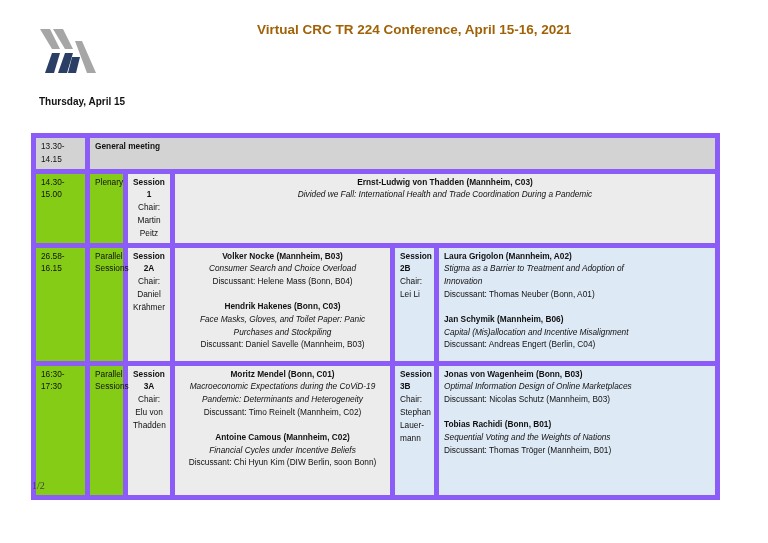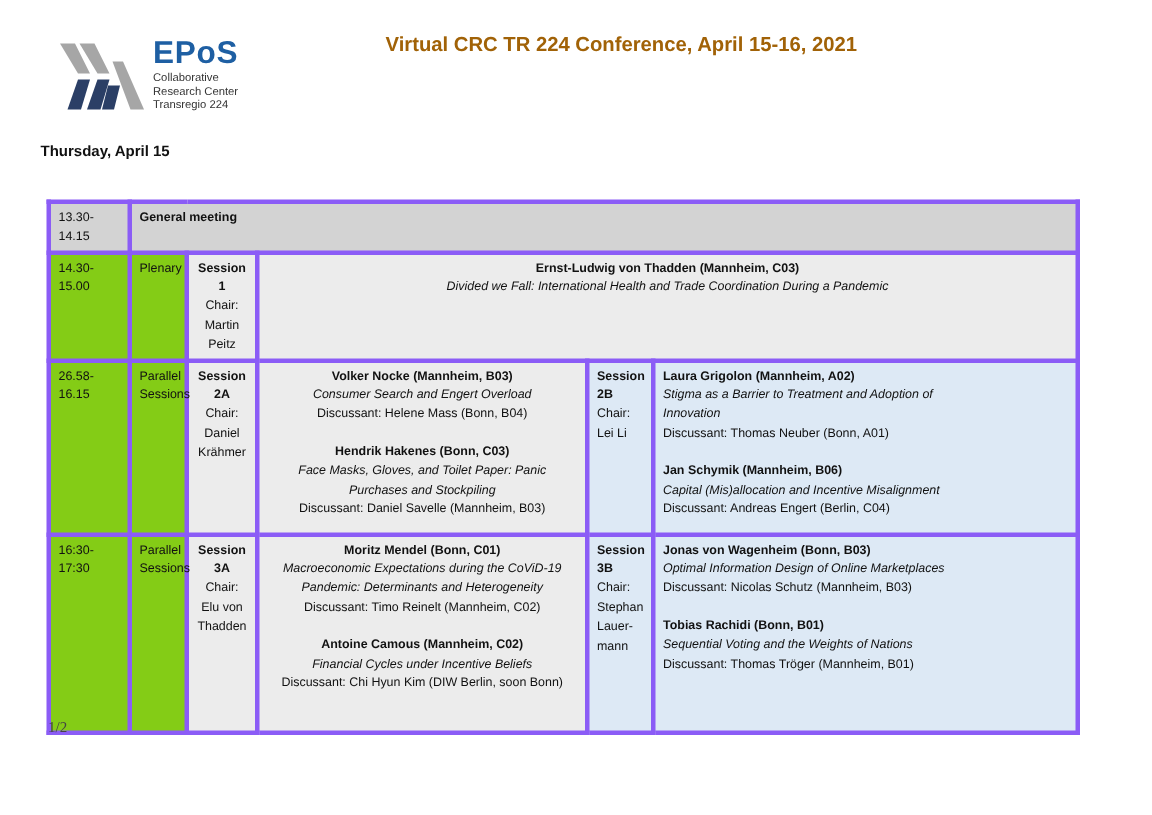--- a/index.html
+++ b/index.html
@@ -6,29 +6,29 @@
   body {
     width: 768px; height: 543px; background: #ffffff; position: relative; overflow: hidden;
     font-family: "Liberation Sans", "DejaVu Sans", sans-serif; color: #111;
   }
   .logo { position: absolute; left: 40px; top: 25px; width: 160px; height: 55px; }
   .logo-mark { position: absolute; left: 0; top: 2px; width: 60px; height: 48px; }
   .logo-text { position: absolute; left: 62px; top: 0; }
   .logo-brand { font-size: 21px; font-weight: bold; color: #1e5fa3; letter-spacing: 0.5px; line-height: 22px; }
   .logo-sub { font-size: 7.5px; color: #333; line-height: 9px; }
   .doc-title { position: absolute; left: 257px; top: 22px; font-size: 13.5px; font-weight: bold; color: #a16207; }
-  .day-heading { position: absolute; left: 27px; top: 96px; font-size: 10px; font-weight: bold; }
+  .day-heading { position: absolute; left: 39px; top: 96px; font-size: 10px; font-weight: bold; }
   .page-num { position: absolute; left: 32px; top: 480px; font-family: "Liberation Serif", serif; font-size: 10px; color: #444; }
 
   table.sched {
     position: absolute; left: 31px; top: 133px; width: 689px;
     border-collapse: collapse; font-size: 8.3px; line-height: 12.8px;
     table-layout: fixed;
   }
-  table.sched td { border: 3px solid #8b5cf6; vertical-align: top; padding: 2px 5px 3px 5px; }
+  table.sched td { border: 5px solid #8b5cf6; vertical-align: top; padding: 2px 5px 3px 5px; }
   .c-time { width: 54px; }
   .c-type { width: 38px; }
   .c-sess { width: 47px; }
   .c-main { width: 220px; }
   .c-sessb { width: 44px; }
   .c-mainb { width: auto; }
   tr.r-general td { background: #d3d3d3; height: 13px; }
   tr.r-plenary td { height: 50px; }
   tr.r-par1 td { height: 108px; }
   tr.r-par2 td { height: 124px; }
@@ -46,26 +46,20 @@
 
 <div class="logo">
   <svg class="logo-mark" viewBox="0 0 60 48">
     <polygon points="0,2 10,2 20,22 12,22" fill="#a6a6a6"></polygon>
     <polygon points="13,2 23,2 33,22 25,22" fill="#a6a6a6"></polygon>
     <polygon points="12,26 20,26 14,46 5,46" fill="#2b3f66"></polygon>
     <polygon points="25,26 33,26 27,46 18,46" fill="#2b3f66"></polygon>
     <polygon points="35,14 42,14 56,46 47,46" fill="#a6a6a6"></polygon>
     <polygon points="32,30 40,30 36,46 28,46" fill="#2b3f66"></polygon>
   </svg>
-  <div class="logo-text">
-    <div class="logo-brand">EPoS</div>
-    <div class="logo-sub">Collaborative</div>
-    <div class="logo-sub">Research Center</div>
-    <div class="logo-sub">Transregio 224</div>
-  </div>
 </div>
 
 <div class="doc-title">Virtual CRC TR 224 Conference, April 15-16, 2021</div>
 <div class="day-heading">Thursday, April 15</div>
 
 <table class="sched">
   <colgroup>
     <col class="c-time">
       <col class="c-type">
       <col class="c-sess">
@@ -102,21 +96,21 @@
       <span class="talk-line">Sessions</span>
     </td>
     <td class="bg-grey">
       <span class="talk-line b">Session 2A</span>
       <span class="talk-line">Chair:</span>
       <span class="talk-line">Daniel</span>
       <span class="talk-line">Krähmer</span>
     </td>
     <td class="bg-grey">
       <span class="talk-line b">Volker Nocke (Mannheim, B03)</span>
-      <span class="talk-line i">Consumer Search and Engert Overload</span>
+      <span class="talk-line i">Consumer Search and Choice Overload</span>
       <span class="talk-line">Discussant: Helene Mass (Bonn, B04)</span>
       <div class="gap"></div>
       <span class="talk-line b">Hendrik Hakenes (Bonn, C03)</span>
       <span class="talk-line i">Face Masks, Gloves, and Toilet Paper: Panic</span>
       <span class="talk-line i">Purchases and Stockpiling</span>
       <span class="talk-line">Discussant: Daniel Savelle (Mannheim, B03)</span>
     </td>
     <td class="bg-blue thick-left">
       <span class="talk-line b">Session 2B</span>
       <span class="talk-line">Chair:</span>

